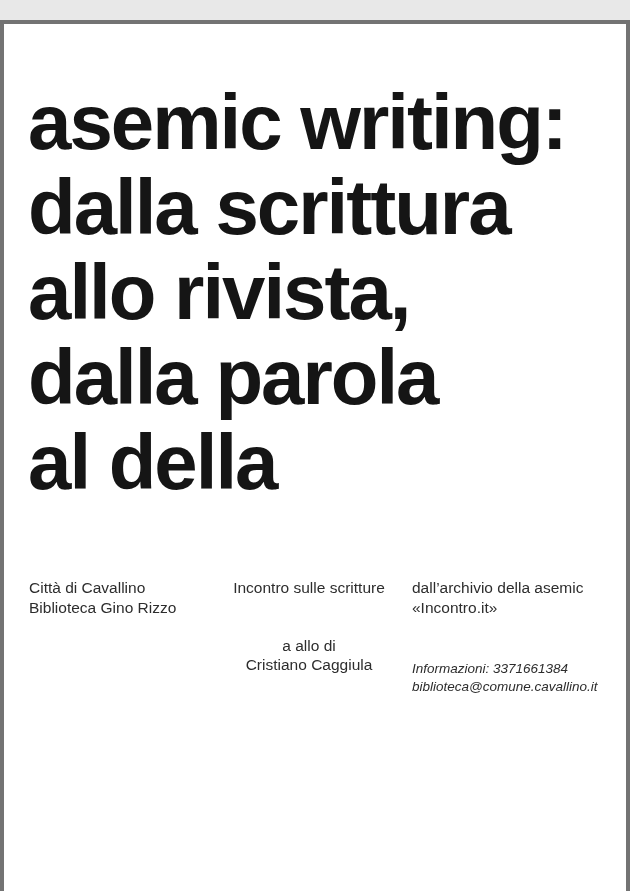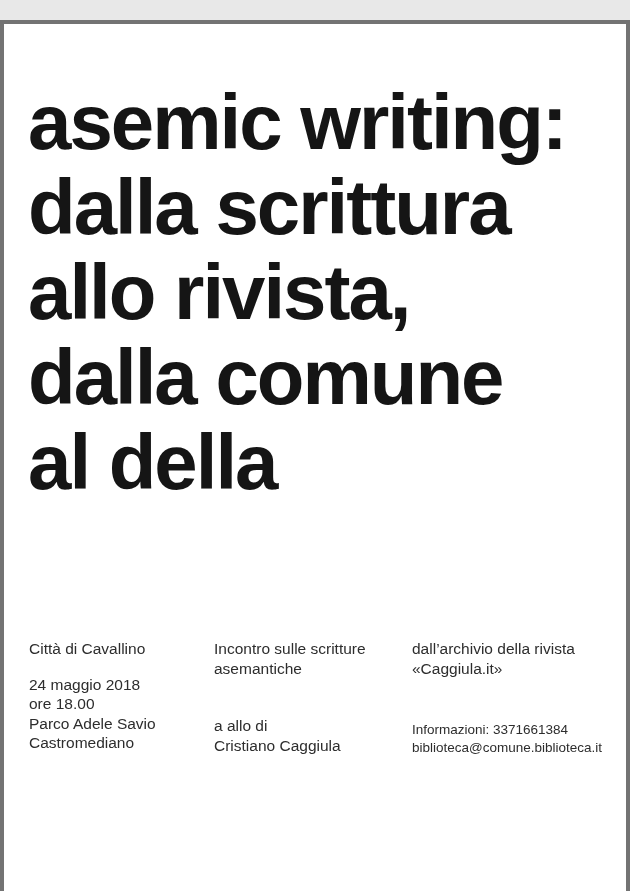--- a/index.html
+++ b/index.html
@@ -14,75 +14,69 @@
     margin-top:20px;
   }
   
   .title{
     position:absolute;left:24px;top:56px;
     font-size:78px;line-height:85px;font-weight:bold;
     letter-spacing:-2px;color:#151515;
   }
   .title .line{display:block;white-space:nowrap;}
   
-  .info-col{position:absolute;top:615px;color:#2d2d2d;font-size:15.5px;line-height:19.5px;}
+  .info-col{position:absolute;top:554px;color:#2d2d2d;font-size:15.5px;line-height:19.5px;}
   .col1{left:25px;width:175px;}
-  .col2{left:210px;width:190px;}
+  .col2{left:210px;width:190px;text-align:center;}
   .col3{left:408px;width:200px;}
   .info-col .line{display:block;}
   .block-datetime{margin-top:16px;}
   .block-curators{margin-top:38px;}
-  .block-contact{margin-top:43px;font-size:13.5px;line-height:18px;}
+  .block-contact{margin-top:43px;font-size:13.5px;line-height:18px;font-style:italic;}
   
   .logos{position:absolute;left:0;top:788px;width:630px;height:95px;}
 </style>
 </head>
 <body>
 
 <div class="poster">
 
   <h1 class="title" style="margin:0;font-size:78px;">
     <span class="line">asemic writing:</span>
     <span class="line">dalla scrittura</span>
     <span class="line">allo rivista,</span>
-    <span class="line">dalla comune</span>
+    <span class="line">dalla parola</span>
     <span class="line">al della</span>
   </h1>
 
   <div class="info-col col1">
     <div class="block">
       <span class="line">Città di Cavallino</span>
-    </div>
-    <div class="block block-datetime">
-      <span class="line">24 maggio 2018</span>
-      <span class="line">ore 18.00</span>
-      <span class="line">Parco Adele Savio</span>
-      <span class="line">Castromediano</span>
+      <span class="line">Biblioteca Gino Rizzo</span>
     </div>
   </div>
 
   <div class="info-col col2">
     <div class="block">
       <span class="line">Incontro sulle scritture</span>
-      <span class="line">asemantiche</span>
     </div>
     <div class="block block-curators">
       <span class="line">a allo di</span>
       <span class="line">Cristiano Caggiula</span>
     </div>
   </div>
 
   <div class="info-col col3">
     <div class="block">
-      <span class="line">dall’archivio della rivista</span>
-      <span class="line">«Caggiula.it»</span>
+      <span class="line">dall’archivio della asemic</span>
+      <span class="line">«Incontro.it»</span>
     </div>
     <div class="block block-contact">
       <span class="line">Informazioni: 3371661384</span>
-      <span class="line">biblioteca@comune.biblioteca.it</span>
+      <span class="line">biblioteca@comune.cavallino.it</span>
     </div>
   </div>
 
   <div class="logos">
 
     
     
 
     
     

